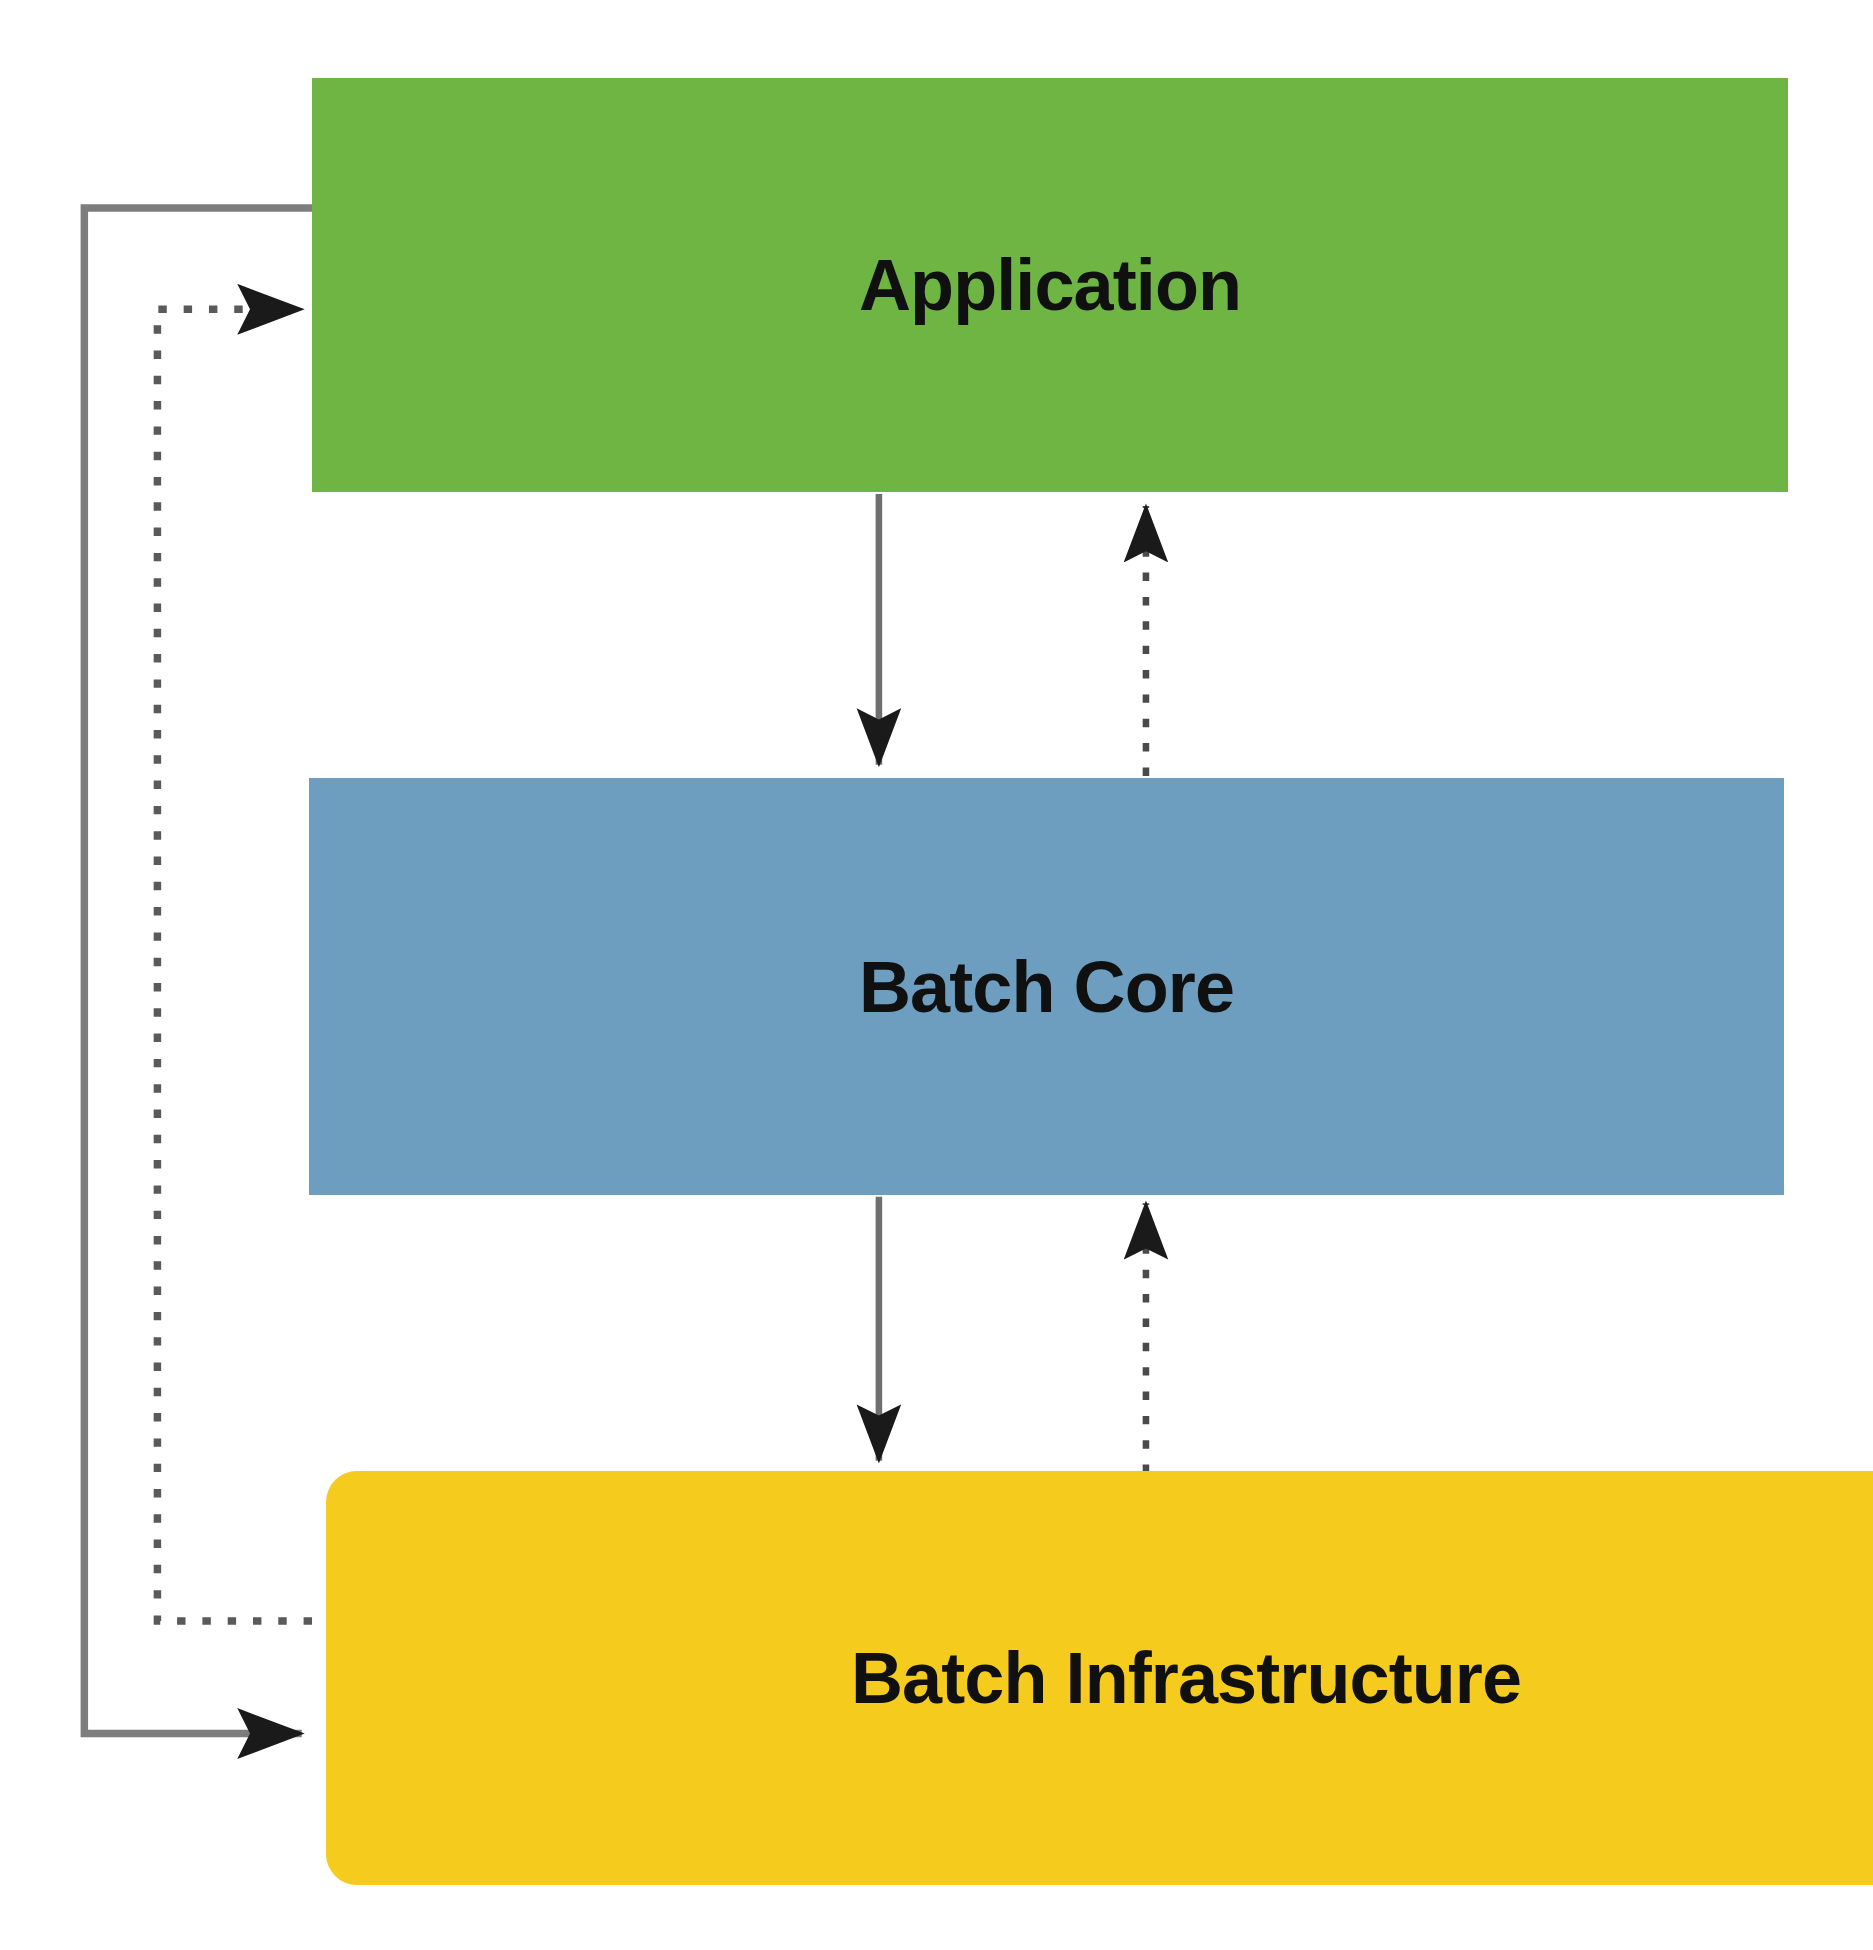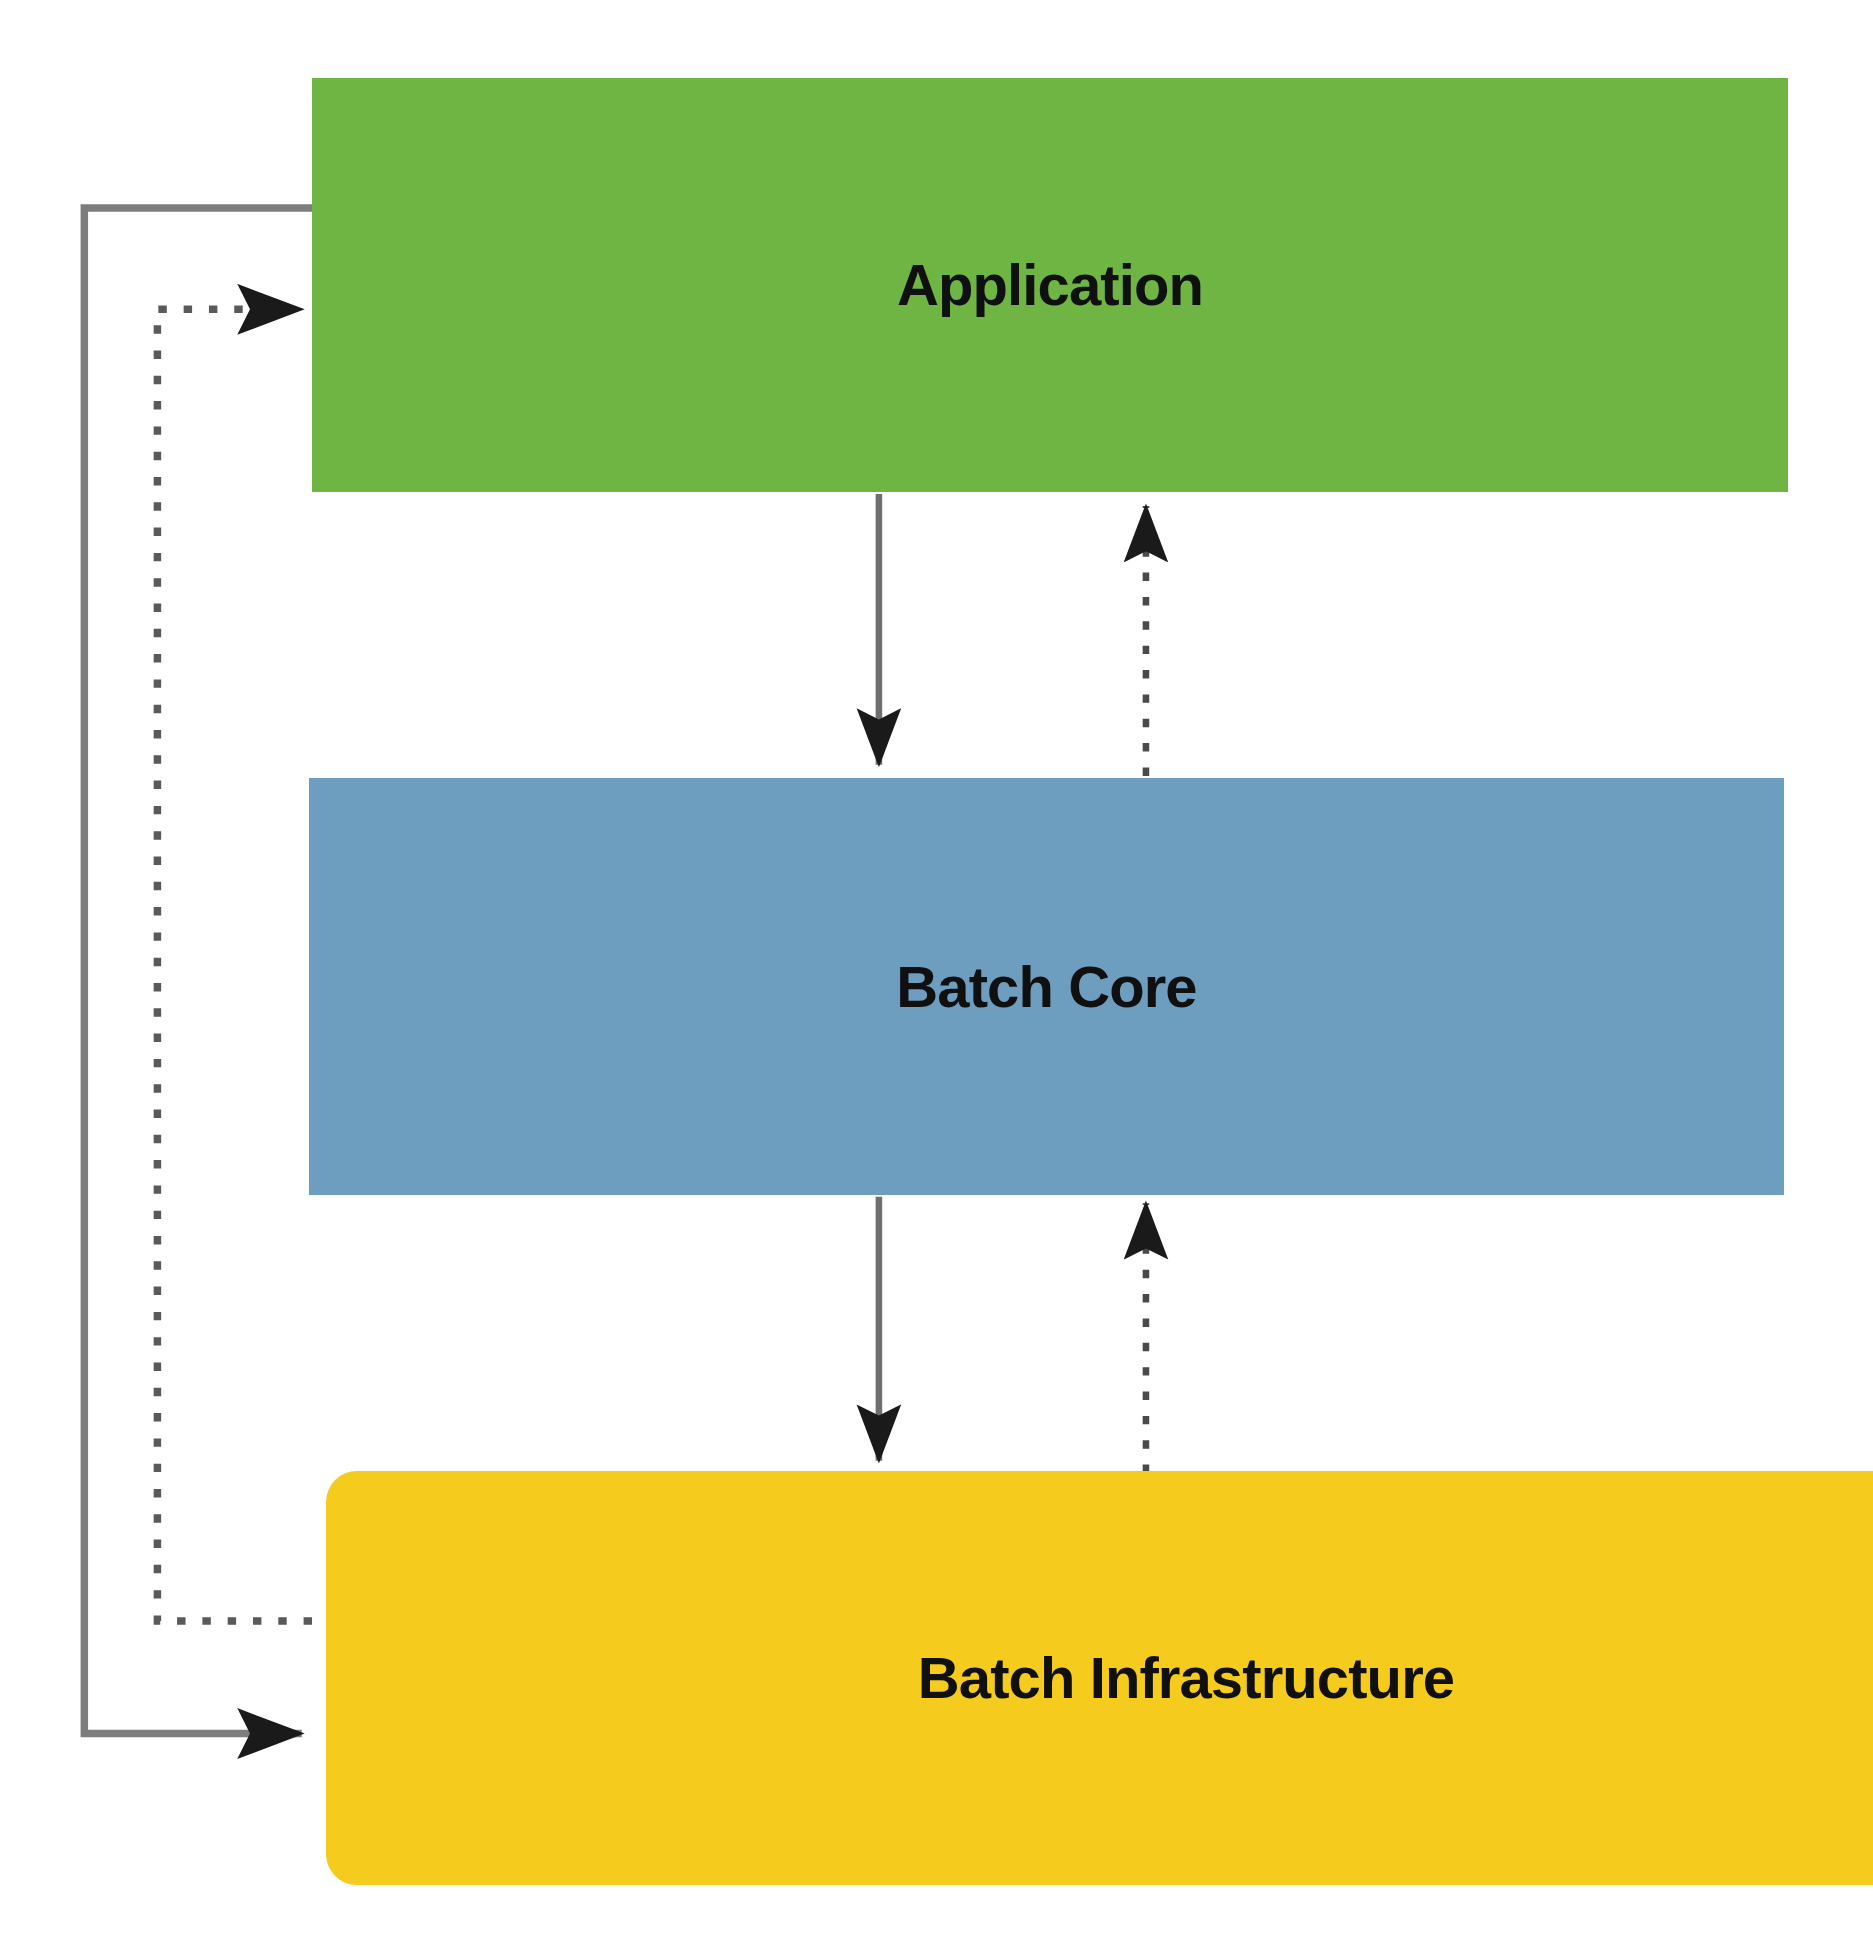--- a/index.html
+++ b/index.html
@@ -21,21 +21,21 @@
   .layer-box {
     position: absolute;
     display: flex;
     align-items: center;
     justify-content: center;
     box-sizing: border-box;
   }
   .layer-label {
     font-family: "Liberation Sans", sans-serif;
     font-weight: bold;
-    font-size: 58px;
+    font-size: 72px;
     line-height: 1;
     color: #101010;
     letter-spacing: -0.9px;
     white-space: nowrap;
     text-align: center;
   }
   #box-application {
     left: 312px;
     top: 78px;
     width: 1476px;

